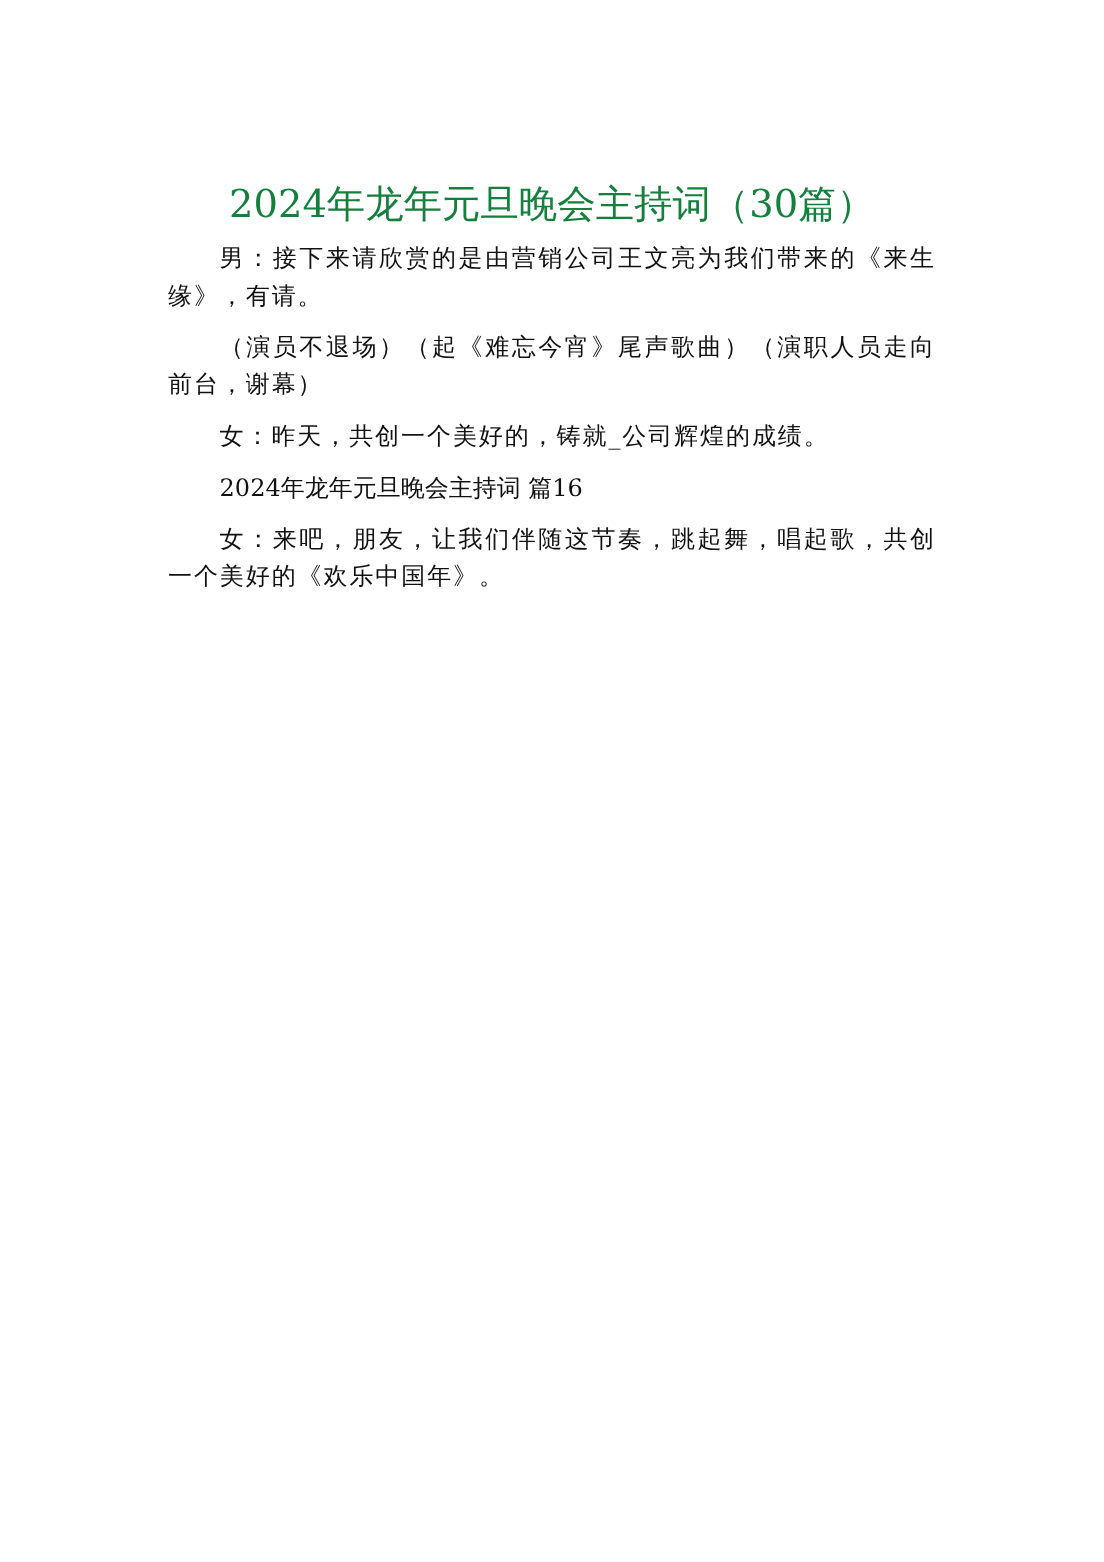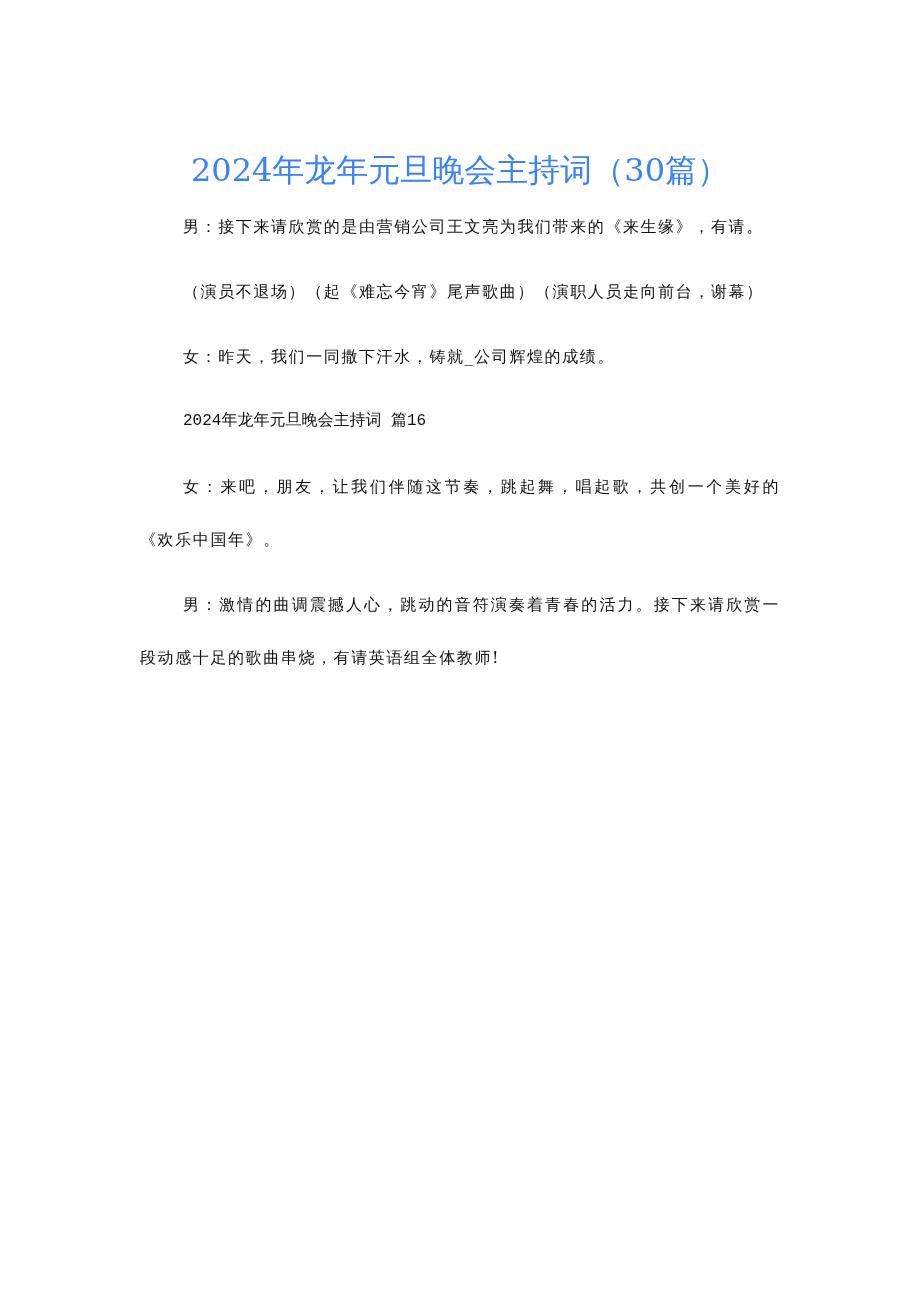--- a/index.html
+++ b/index.html
@@ -1,32 +1,31 @@
 <!DOCTYPE html>
 <html><head>
 <meta charset="utf-8">
 <style>
   html, body { margin: 0; padding: 0; background: #ffffff; }
   body { width: 920px; height: 1302px; position: relative; overflow: hidden;
          font-family: "DejaVu Serif", "Liberation Serif", serif; color: #111; }
   .page { position: absolute; left: 0; top: 0; width: 920px; height: 1302px; }
   .title { position: absolute; top: 146px; left: 0; width: 920px; text-align: center;
-           font-size: 32px; line-height: 48px; color: #3b82f6; letter-spacing: 0px; }
+           font-size: 32px; line-height: 48px; color: #15803d; letter-spacing: 0px; }
   .body { position: absolute; left: 140px; top: 200px; width: 640px; }
-  p { margin: 0; font-size: 16px; line-height: 53px; letter-spacing: 1.6px;
+  p { margin: 0; font-size: 20px; line-height: 31px; letter-spacing: 1.6px;
       text-indent: 43px; text-align: justify; }
   p + p { margin-top: 12px; }
-  p.heading { letter-spacing: 0; font-family: Liberation Mono, monospace; }
+  p.heading { letter-spacing: 0; }
 </style>
 </head>
 <body>
 
 <div class="page">
   <div class="title">2024年龙年元旦晚会主持词（30篇）</div>
   <div class="body">
     <p>男：接下来请欣赏的是由营销公司王文亮为我们带来的《来生缘》，有请。</p>
     <p>（演员不退场）（起《难忘今宵》尾声歌曲）（演职人员走向前台，谢幕）</p>
-    <p>女：昨天，我们一同撒下汗水，铸就_公司辉煌的成绩。</p>
+    <p>女：昨天，共创一个美好的，铸就_公司辉煌的成绩。</p>
     <p class="heading">2024年龙年元旦晚会主持词 篇16</p>
     <p>女：来吧，朋友，让我们伴随这节奏，跳起舞，唱起歌，共创一个美好的《欢乐中国年》。</p>
-    <p>男：激情的曲调震撼人心，跳动的音符演奏着青春的活力。接下来请欣赏一段动感十足的歌曲串烧，有请英语组全体教师!</p>
   </div>
 </div>
 
 </body></html>

